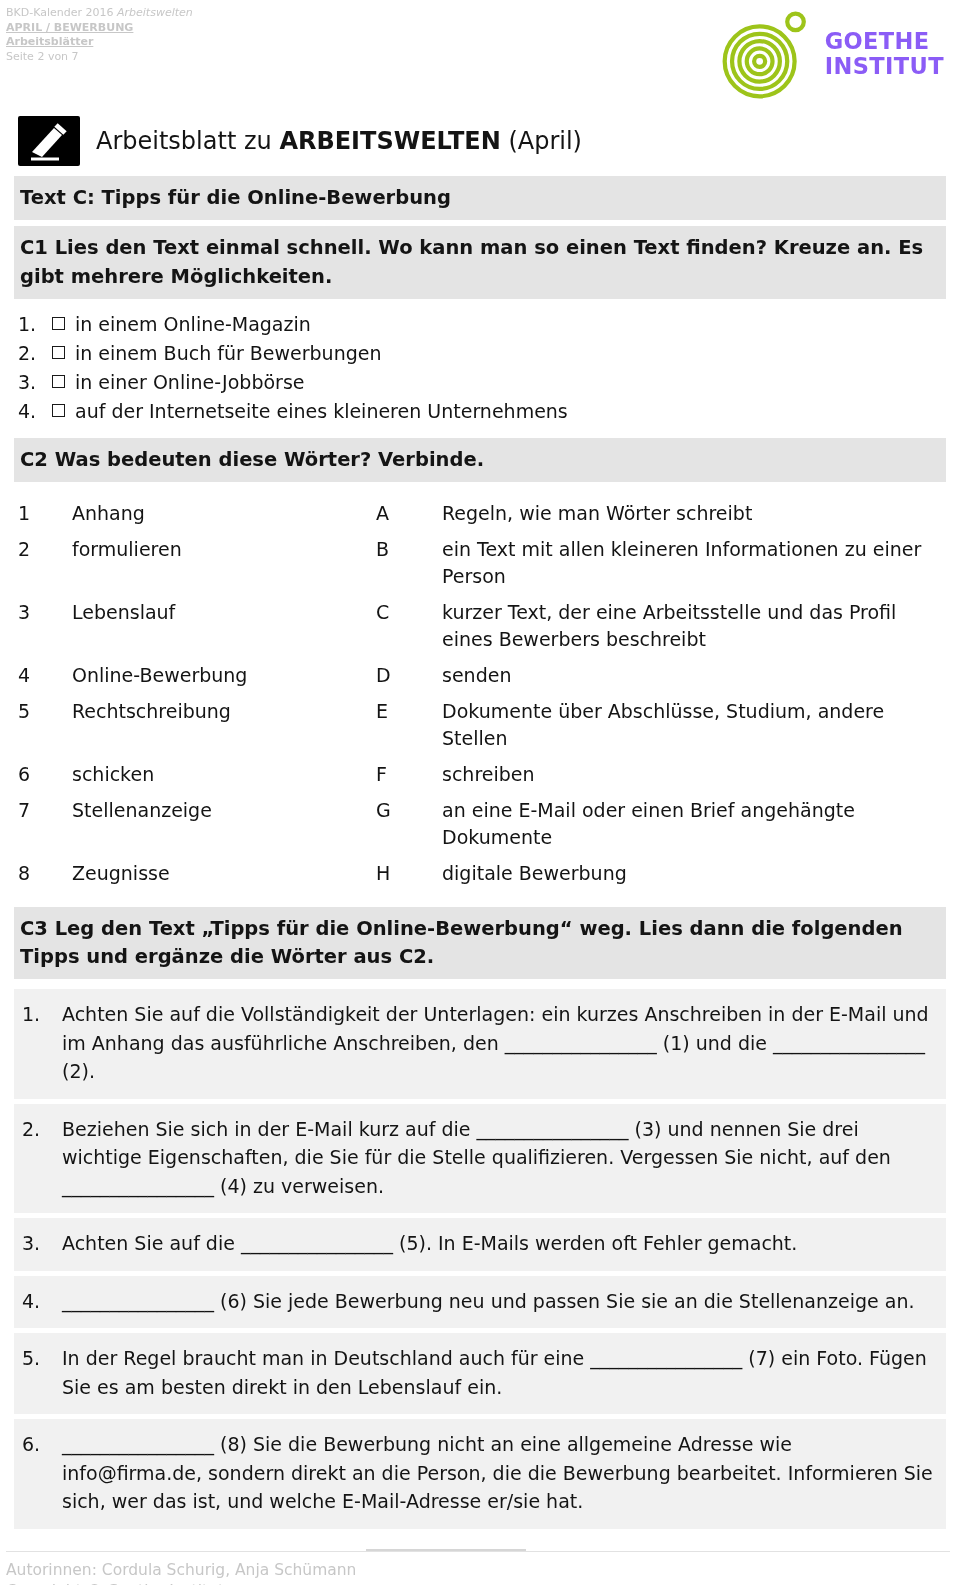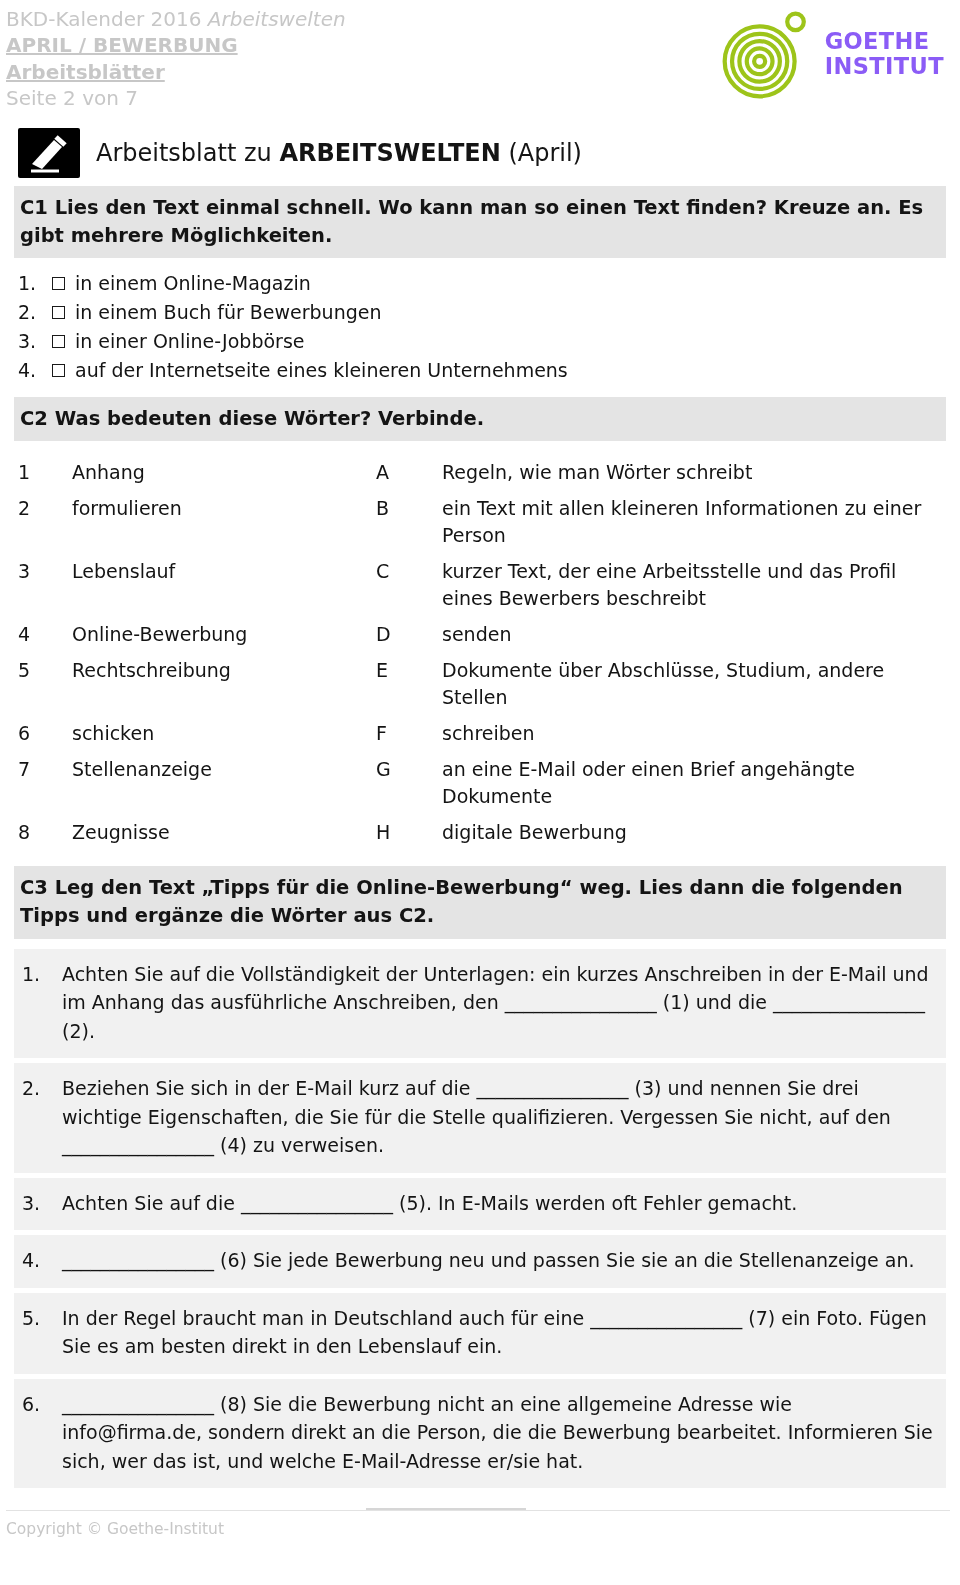--- a/index.html
+++ b/index.html
@@ -5,21 +5,21 @@
   * { box-sizing: border-box; }
   html, body { margin: 0; padding: 0; background: #ffffff; }
   .page {
     width: 960px; height: 1585px; overflow: hidden; position: relative;
     background: #fff; color: #141414;
     font-family: "DejaVu Sans", "Liberation Sans", sans-serif;
   }
 
   
   .top { display: flex; justify-content: space-between; align-items: flex-start; padding: 6px 10px 0 6px; }
-  .meta { color: #c7c7c7; font-size: 20px; line-height: 1.32; }
+  .meta { color: #c7c7c7; font-size: 11px; line-height: 1.32; }
   .meta .u { text-decoration: underline; font-weight: bold; }
   .meta .it { font-style: italic; }
   .logo { display: flex; align-items: center; gap: 12px; padding: 2px 6px 0 0; }
   .logo-words { font-weight: bold; color: #8b5cf6; font-size: 22.5px; line-height: 1.12; letter-spacing: 0.4px; }
 
   
   .intro-row { display: flex; align-items: center; gap: 16px; margin: 16px 0 8px 18px; }
   .pen-icon { width: 62px; height: 50px; flex: 0 0 auto; }
   .intro-text { font-size: 24px; }
   .intro-text .b { font-weight: bold; }
@@ -100,20 +100,21 @@
   <div class="intro-row">
     <svg class="pen-icon" viewBox="0 0 62 50">
       <rect width="62" height="50" rx="2" fill="#000"></rect>
       <path d="M14 36 L36 12 L44 19 L24 41 Z" fill="#fff"></path>
       <path d="M38 9 L47 17" stroke="#fff" stroke-width="5" fill="none"></path>
       <path d="M13 43 L41 43" stroke="#fff" stroke-width="3" fill="none"></path>
     </svg>
     <div class="intro-text"><span>Arbeitsblatt zu </span><span class="b">ARBEITSWELTEN</span><span> (April)</span></div>
   </div>
 
+  <div class="band title-band">Text C: Tipps für die Online-Bewerbung</div>
 
   <div class="band">C1 Lies den Text einmal schnell. Wo kann man so einen Text finden? Kreuze an. Es gibt mehrere Möglichkeiten.</div>
   <div class="options">
     <div class="option">
       <span class="opt-num">1.</span>
       <span class="checkbox"></span>
       <span>in einem Online-Magazin</span>
     </div>
     <div class="option">
       <span class="opt-num">2.</span>
@@ -207,17 +208,18 @@
       <div class="ex-text">In der Regel braucht man in Deutschland auch für eine ________________ (7) ein Foto. Fügen Sie es am besten direkt in den Lebenslauf ein.</div>
     </div>
     <div class="exercise">
       <div class="ex-num">6.</div>
       <div class="ex-text">________________ (8) Sie die Bewerbung nicht an eine allgemeine Adresse wie info@firma.de, sondern direkt an die Person, die die Bewerbung bearbeitet. Informieren Sie sich, wer das ist, und welche E-Mail-Adresse er/sie hat.</div>
     </div>
   </div>
 
   <div class="footer">
     <div class="footer-short-rule"></div>
+    <div>Autorinnen: Cordula Schurig, Anja Schümann</div>
     <div>Copyright © Goethe-Institut</div>
 
   </div>
 
 </div>
 
 </body></html>

